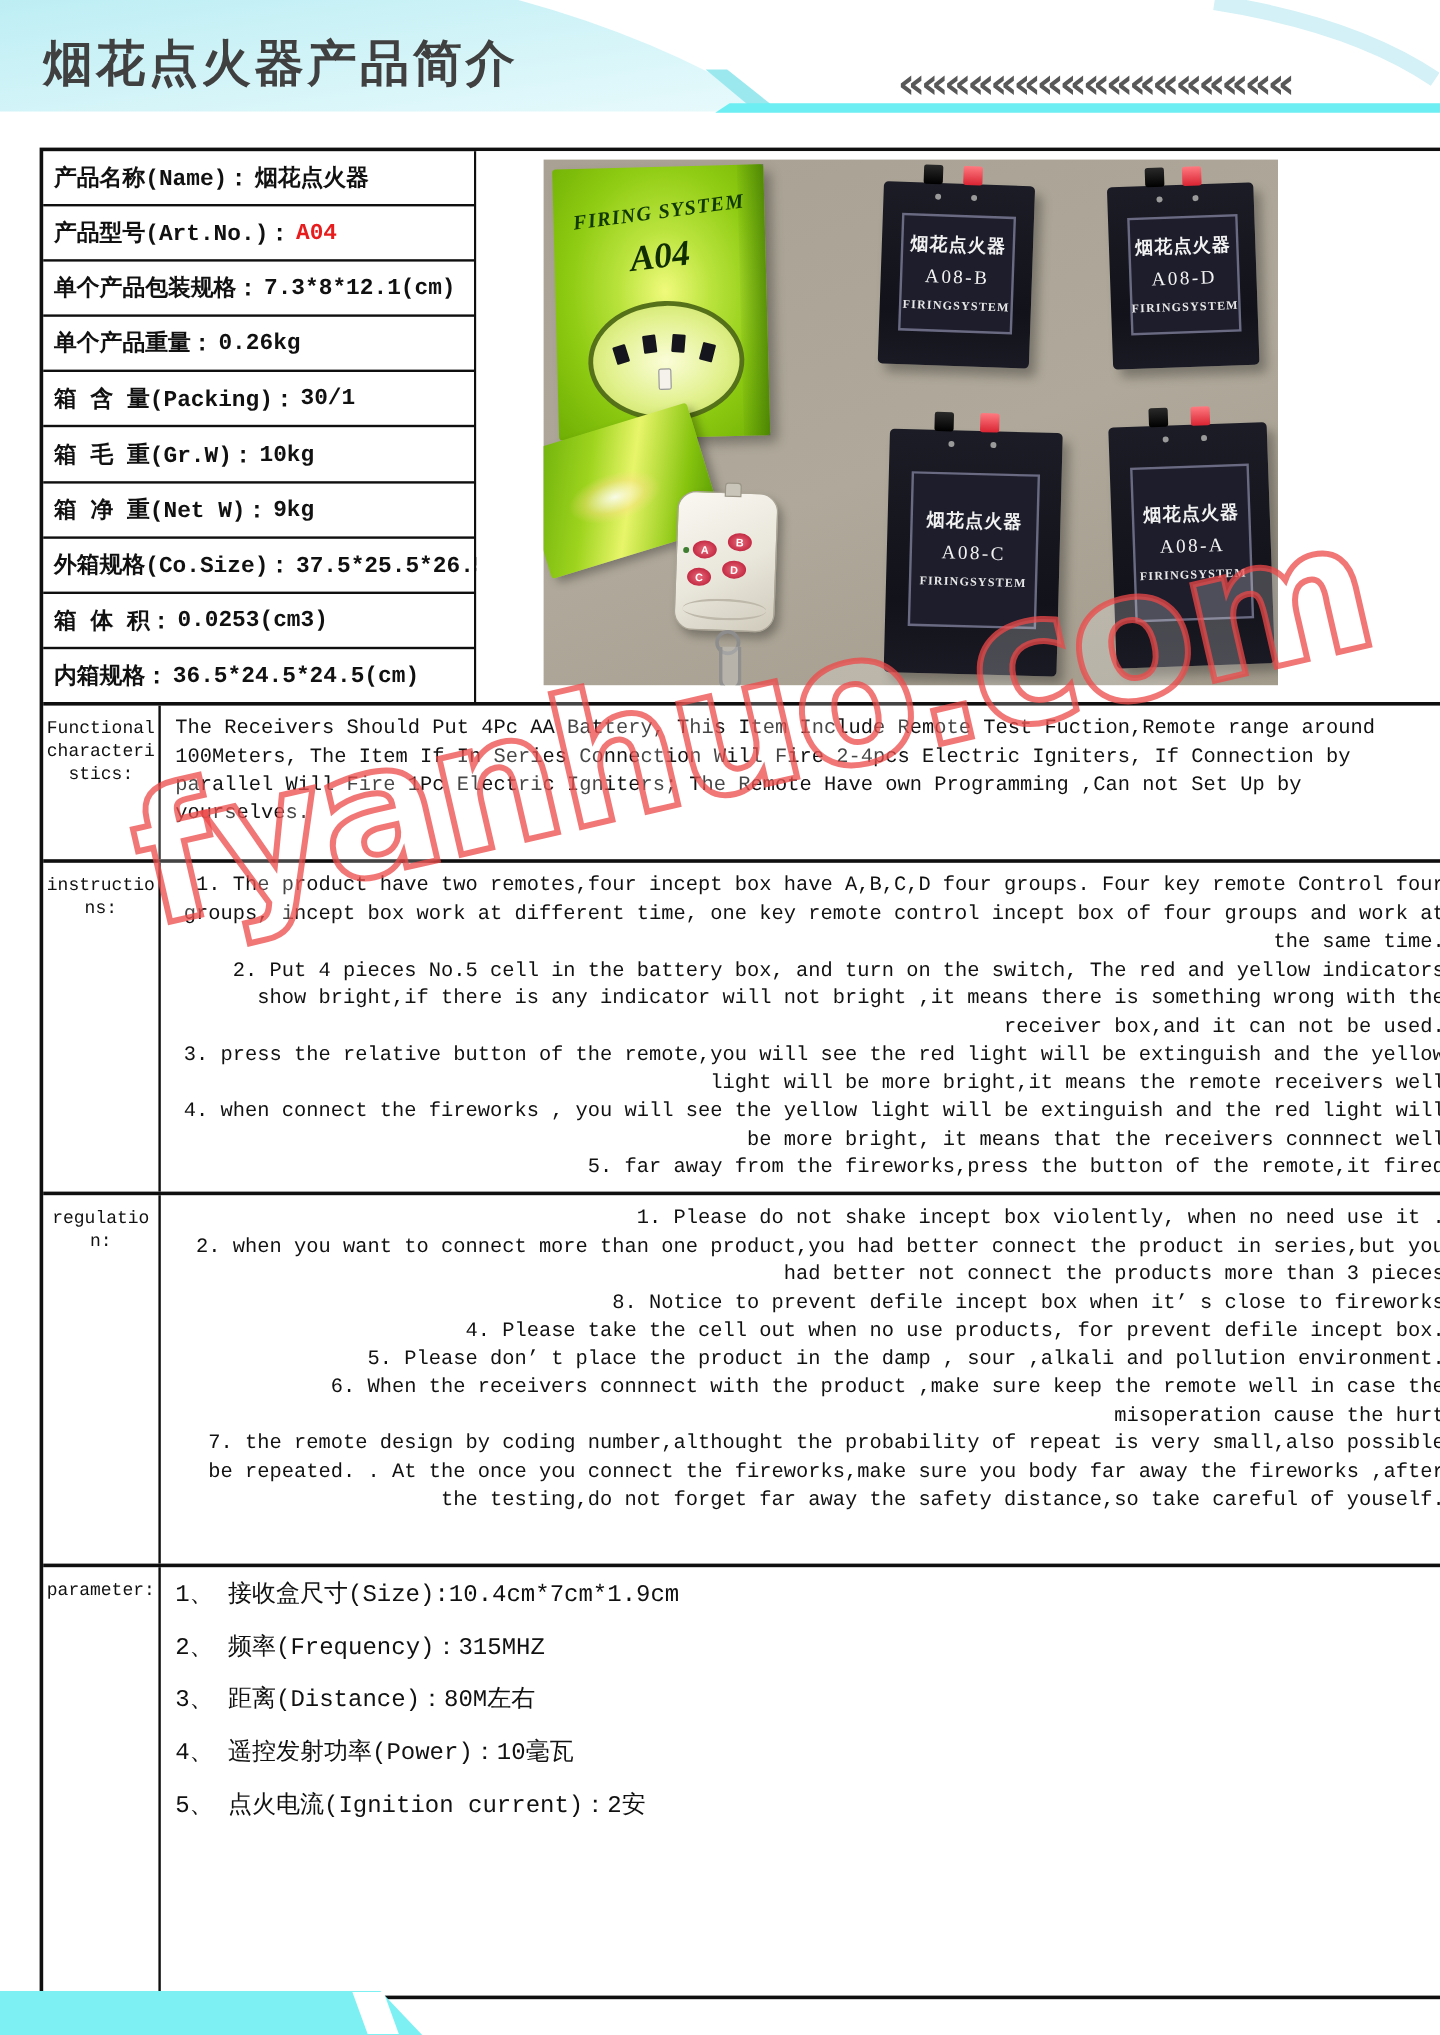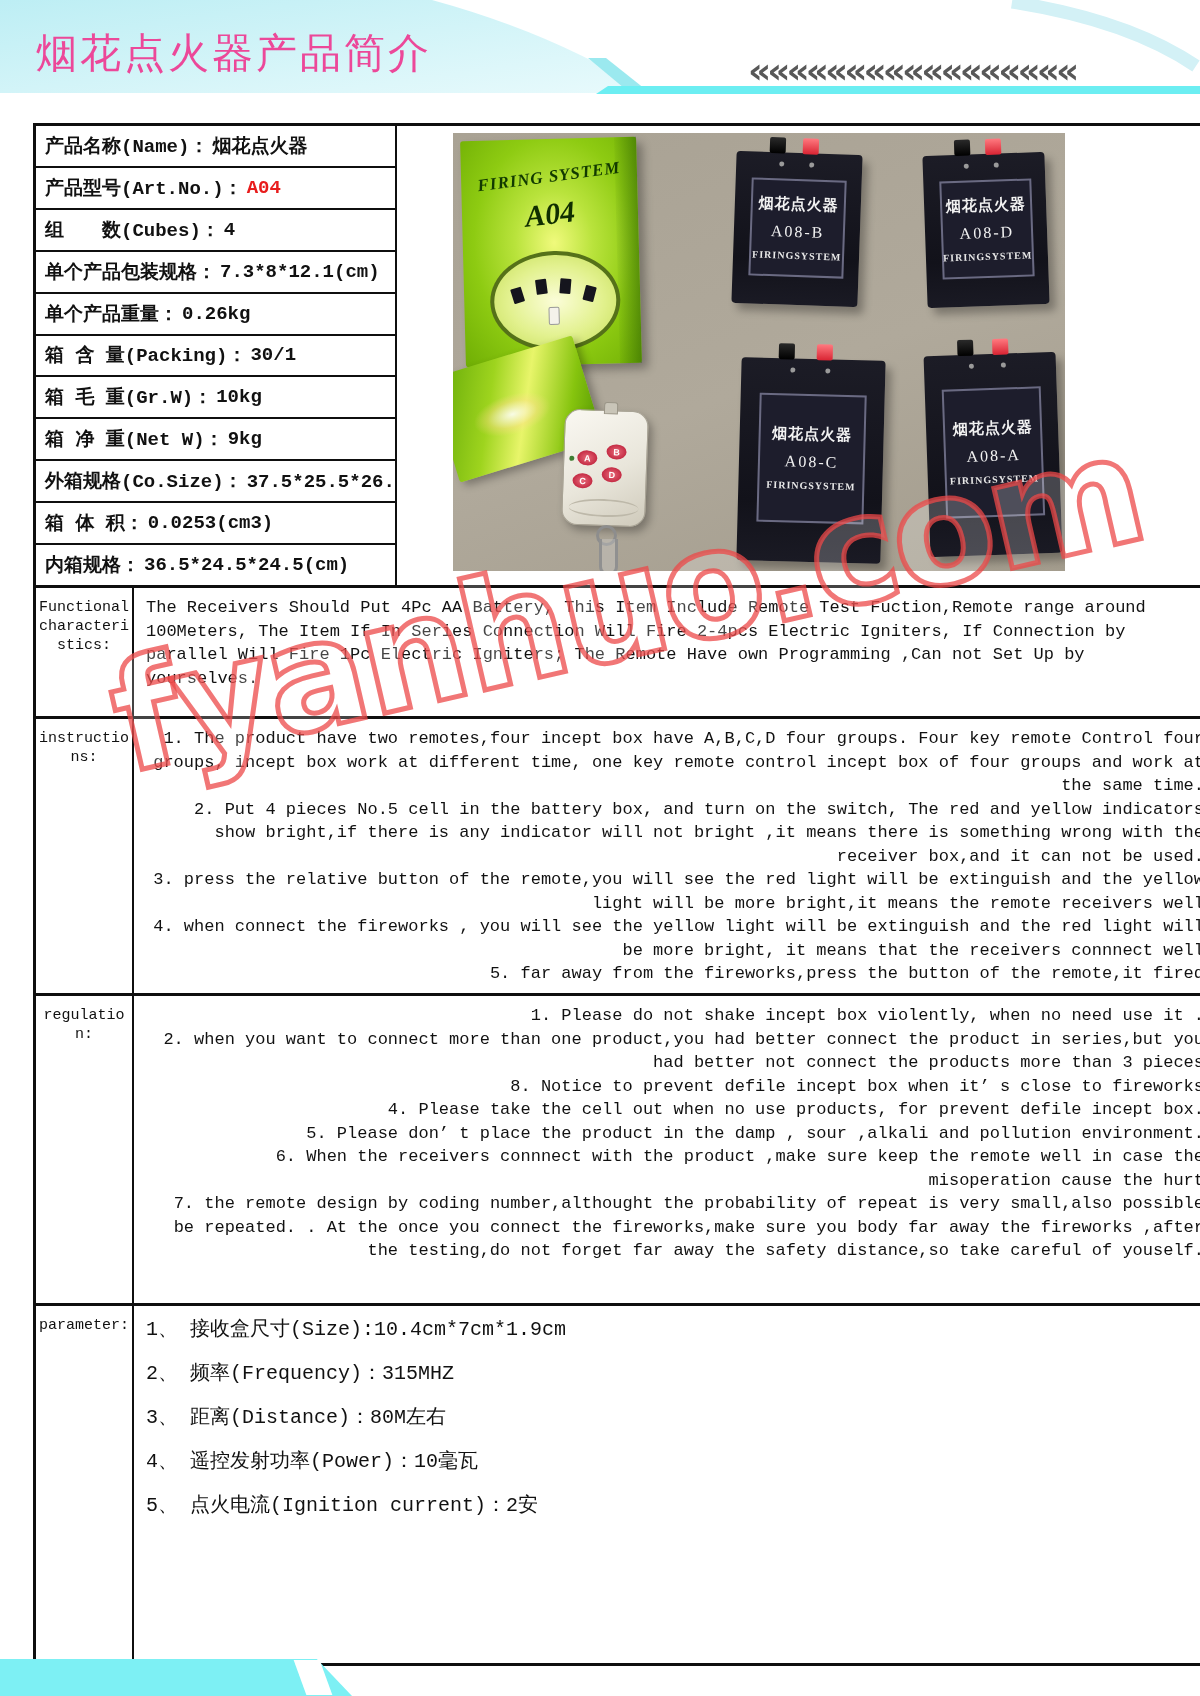--- a/index.html
+++ b/index.html
@@ -2,22 +2,22 @@
 <html><head>
 <meta charset="utf-8">
 <style>
   html,body{margin:0;padding:0;background:#ffffff;}
   body{width:1200px;height:1696px;overflow:hidden;
        font-family:"Liberation Sans","DejaVu Sans",sans-serif;color:#111;}
   .page{position:relative;width:1200px;height:1696px;background:#fff;}
 
   
   .header-deco{position:absolute;left:0;top:0;width:1200px;height:100px;}
-  .page-title{position:absolute;left:36px;top:26px;font-size:41px;font-weight:normal;
-              letter-spacing:3px;color:#ec4899;}
+  .page-title{position:absolute;left:36px;top:26px;font-size:41px;font-weight:bold;
+              letter-spacing:3px;color:#404040;}
   .chevrons{position:absolute;left:748px;top:50px;font-size:36px;font-weight:bold;
             color:#585858;letter-spacing:-4px;font-family:"DejaVu Sans",sans-serif;}
 
   
   .main-table{position:absolute;left:33px;top:123px;width:1186px;height:1543px;
               border:3px solid #0f0f0f;box-sizing:border-box;display:flex;flex-direction:column;
               background:#fff;}
   .top-flex{display:flex;height:462px;border-bottom:3px solid #0f0f0f;box-sizing:border-box;}
   .spec-col{width:361px;border-right:2px solid #0f0f0f;box-sizing:border-box;
             display:flex;flex-direction:column;}
@@ -151,24 +151,20 @@
       <div class="spec-col">
         <div class="spec-row">
           <span>产品名称(Name)：</span>
           <span class="spec-value">烟花点火器</span>
         </div>
         <div class="spec-row">
           <span>产品型号(Art.No.)：</span>
           <span class="spec-value red">A04</span>
         </div>
         <div class="spec-row">
-          <span>组　　数(Cubes)：</span>
-          <span class="spec-value">4</span>
-        </div>
-        <div class="spec-row">
           <span>单个产品包装规格：</span>
           <span class="spec-value">7.3*8*12.1(cm)</span>
         </div>
         <div class="spec-row">
           <span>单个产品重量：</span>
           <span class="spec-value">0.26kg</span>
         </div>
         <div class="spec-row">
           <span>箱 含 量(Packing)：</span>
           <span class="spec-value">30/1</span>

